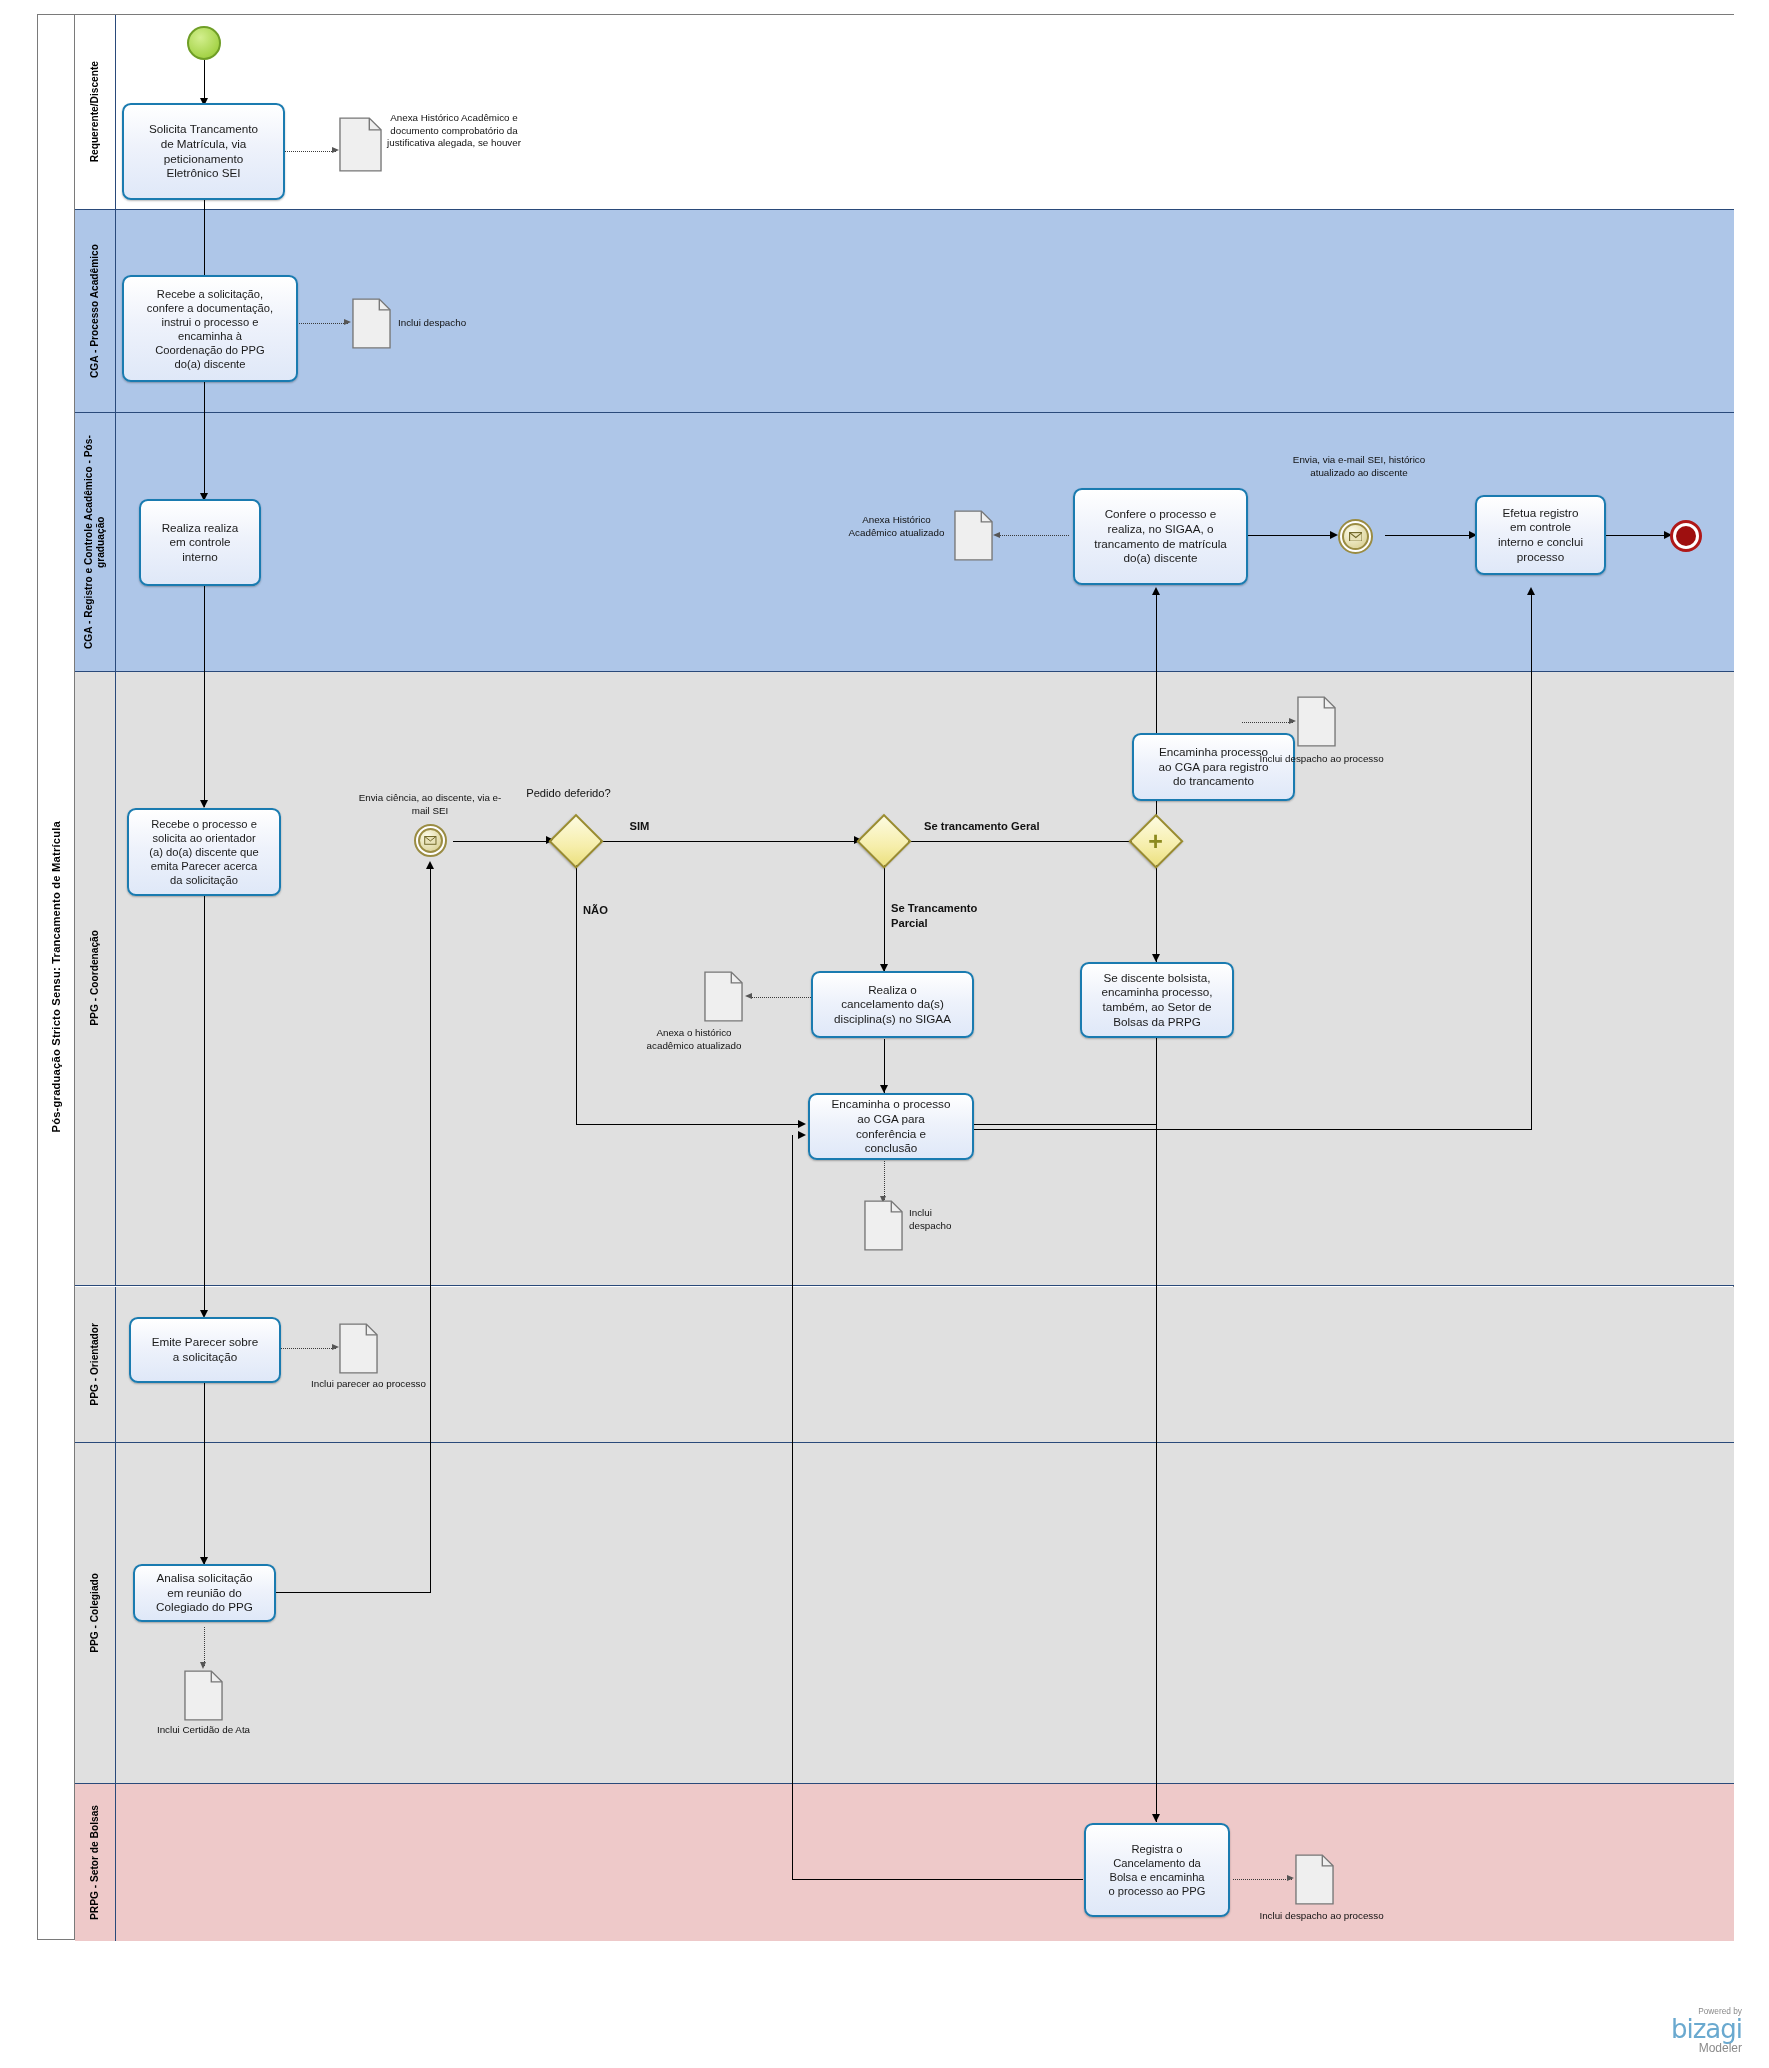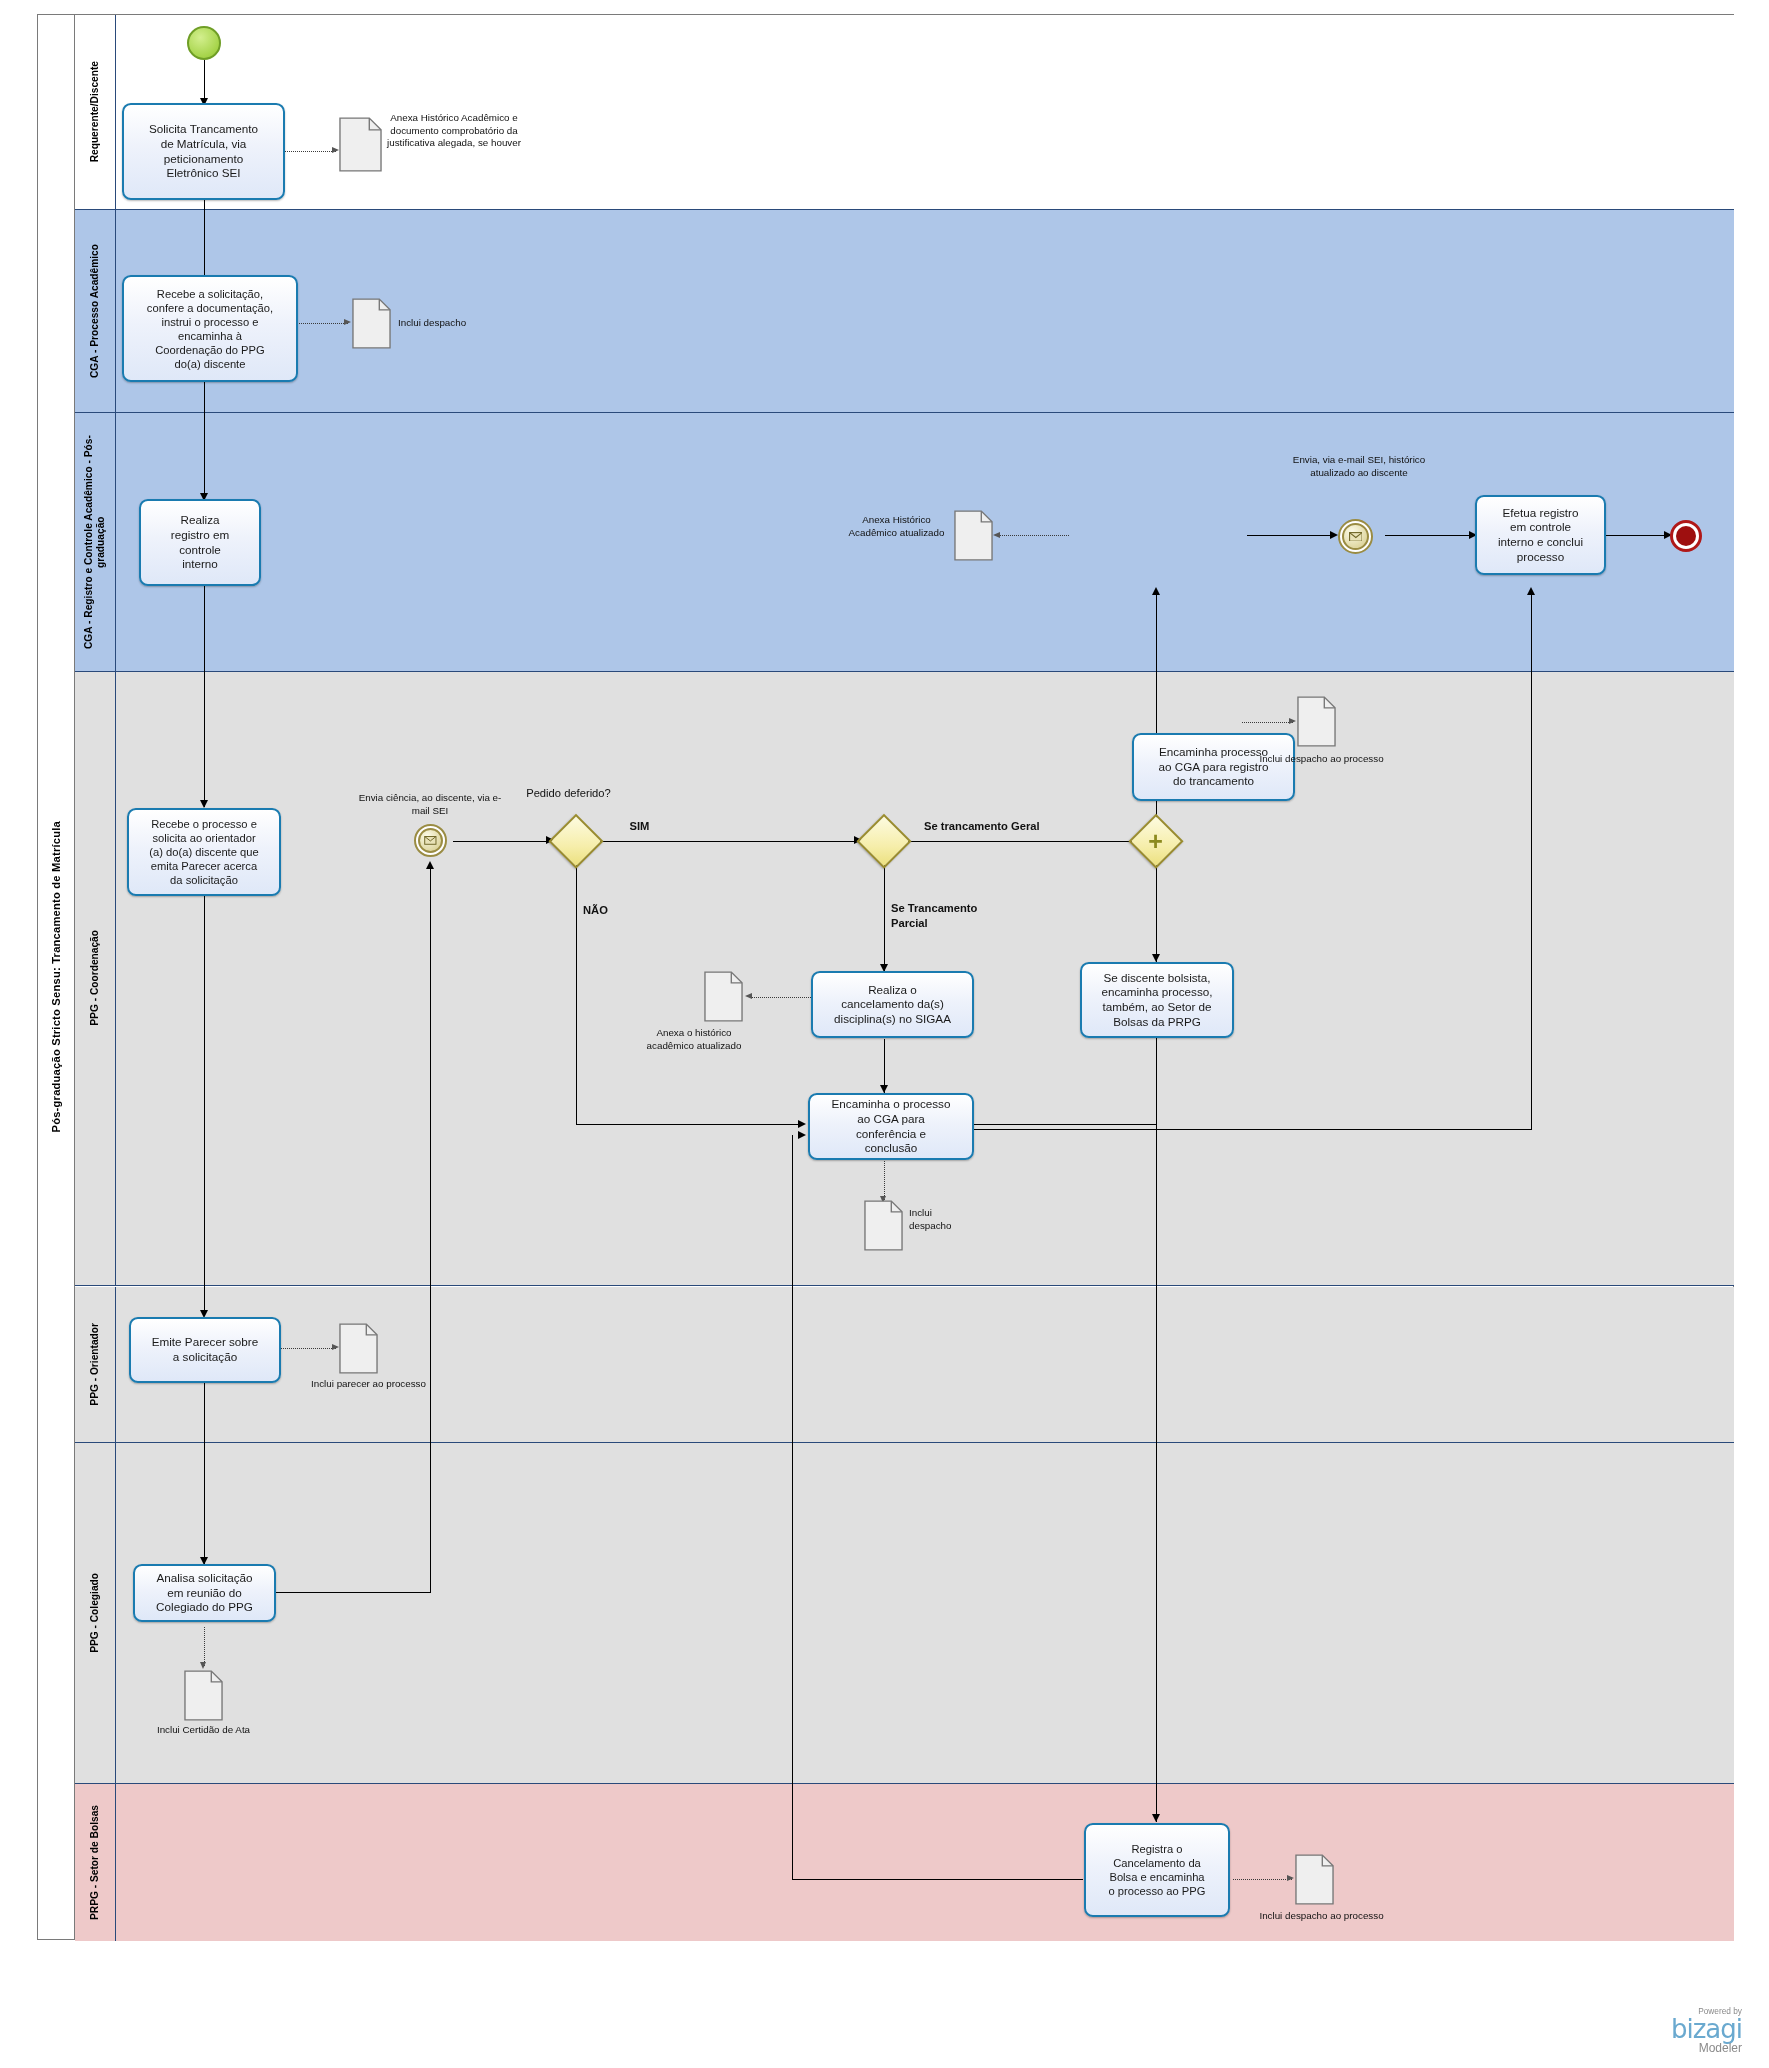--- a/index.html
+++ b/index.html
@@ -261,33 +261,36 @@
     <svg viewBox="0 0 40 52">
         <path d="M1,1 H28 L39,12 V51 H1 Z" fill="#efefef" stroke="#777" stroke-width="1.4"></path>
         <path d="M28,1 V12 H39" fill="none" stroke="#777" stroke-width="1.4"></path>
       </svg>
   </div>
   <div class="lbl l" style="left:398px;top:317px;width:117px;font-size:9.8px;">
     <span>Inclui despacho</span>
   </div>
 
   <div class="task" style="left:139px;top:499px;width:122px;height:87px;font-size:11.7px;">
-    <span>Realiza registro em controle interno</span>
+    <span>Realiza realiza em controle interno</span>
   </div>
 
   <div class="doc" style="left:954px;top:510px;width:39px;height:51px;">
     <svg viewBox="0 0 40 52">
         <path d="M1,1 H28 L39,12 V51 H1 Z" fill="#efefef" stroke="#777" stroke-width="1.4"></path>
         <path d="M28,1 V12 H39" fill="none" stroke="#777" stroke-width="1.4"></path>
       </svg>
   </div>
   <div class="lbl" style="left:843px;top:514px;width:107px;font-size:9.8px;">
     <span>Anexa Histórico Acadêmico atualizado</span>
   </div>
 
+  <div class="task" style="left:1073px;top:488px;width:175px;height:97px;font-size:11.7px;">
+    <span>Confere o processo e realiza, no SIGAA, o trancamento de matrícula do(a) discente</span>
+  </div>
 
   <div class="lbl" style="left:1283px;top:454px;width:152px;font-size:9.8px;">
     <span>Envia, via e-mail SEI, histórico atualizado ao discente</span>
   </div>
   <div class="ev ev-msg" style="left:1338px;top:519px;width:35px;height:35px;">
     <i>
       <svg width="13.7" height="9.8" viewBox="0 0 14 10">
         <rect x="0.6" y="0.6" width="12.8" height="8.8" fill="#e8e2b8" stroke="#6e6526" stroke-width="1.1"></rect>
         <path d="M0.6,0.6 L7,5.6 L13.4,0.6" fill="none" stroke="#6e6526" stroke-width="1.1"></path>
       </svg>

